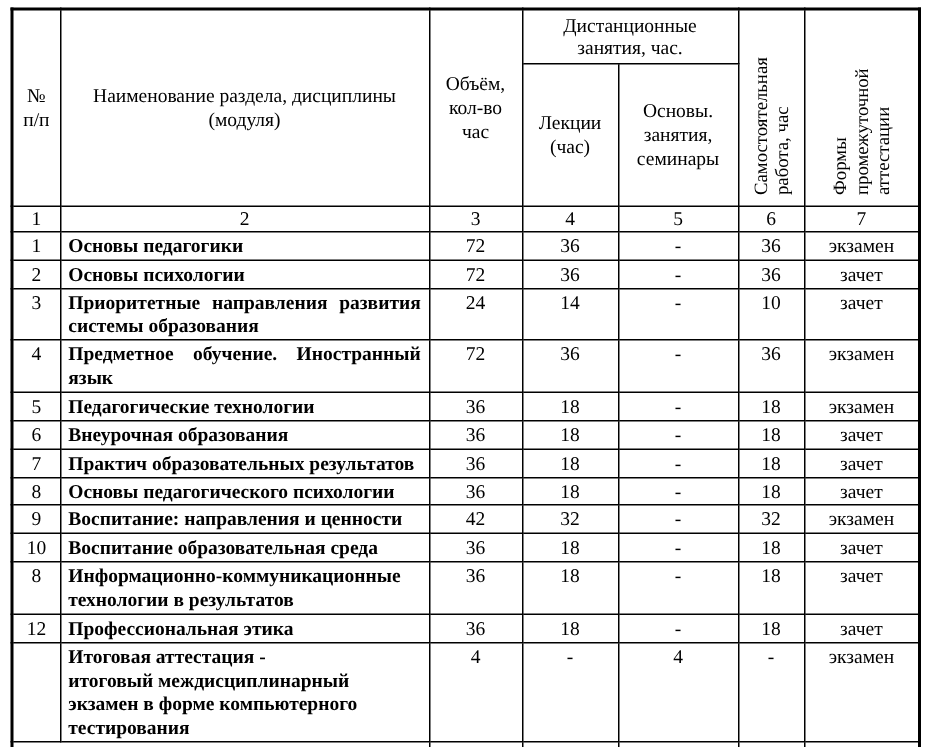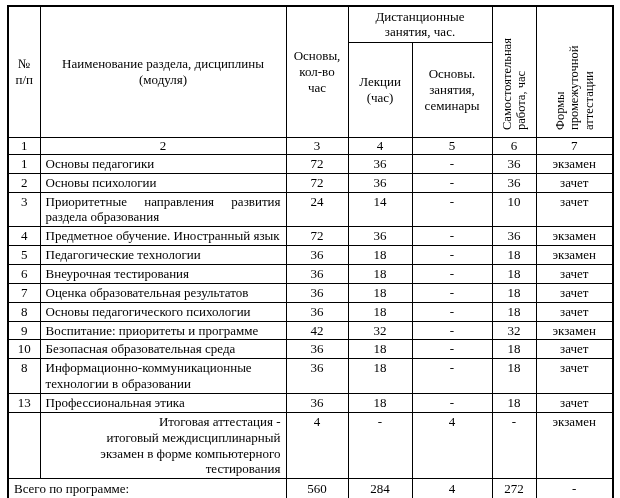--- a/index.html
+++ b/index.html
@@ -43,24 +43,25 @@
   tr.hdr-top  { height: 34px; }
   tr.hdr-sub  { height: 92px; }
   tr.numbering td { text-align: center; height: 16px; padding: 0 2px; }
 
   tbody td { vertical-align: top; }
   td.center { text-align: center; }
   td.name {
     text-align: justify;
     padding-left: 5px;
     padding-right: 5px;
+    font-weight: bold;
   }
   td.name.preline {
     white-space: pre-line;
-    text-align: right;
+    text-align: left;
   }
   th.v-head { vertical-align: bottom; padding: 3px 1px; }
   .vtext {
     display: inline-block;
     writing-mode: vertical-rl;
     transform: rotate(180deg);
     font-size: 12.5px;
     line-height: 1.15;
     text-align: left;
   }
@@ -81,21 +82,21 @@
         <col class="c-vol">
       <col class="c-lect">
         <col class="c-pract">
         <col class="c-self">
         <col class="c-attest">
     </colgroup>
     <thead>
       <tr class="hdr-top">
         <th rowspan="2">№ п/п</th>
         <th rowspan="2">Наименование раздела, дисциплины (модуля)</th>
-        <th rowspan="2">Основы, кол-во час</th>
+        <th rowspan="2">Объём, кол-во час</th>
         <th colspan="2">Дистанционные занятия, час.</th>
         <th rowspan="2" class="v-head">
           <span class="vtext self">Самостоятельная работа, час</span>
         </th>
         <th rowspan="2" class="v-head">
           <span class="vtext attest">Формы промежуточной аттестации</span>
         </th>
       </tr>
       <tr class="hdr-sub">
         <th>Лекции (час)</th>
@@ -125,21 +126,21 @@
           <td class="center">2</td>
           <td class="name">Основы психологии</td>
           <td class="center">72</td>
           <td class="center">36</td>
           <td class="center">-</td>
           <td class="center">36</td>
           <td class="center">зачет</td>
         </tr>
         <tr>
           <td class="center">3</td>
-          <td class="name">Приоритетные направления развития раздела образования</td>
+          <td class="name">Приоритетные направления развития системы образования</td>
           <td class="center">24</td>
           <td class="center">14</td>
           <td class="center">-</td>
           <td class="center">10</td>
           <td class="center">зачет</td>
         </tr>
         <tr>
           <td class="center">4</td>
           <td class="name">Предметное обучение. Иностранный язык</td>
           <td class="center">72</td>
@@ -152,74 +153,74 @@
           <td class="center">5</td>
           <td class="name">Педагогические технологии</td>
           <td class="center">36</td>
           <td class="center">18</td>
           <td class="center">-</td>
           <td class="center">18</td>
           <td class="center">экзамен</td>
         </tr>
         <tr>
           <td class="center">6</td>
-          <td class="name">Внеурочная тестирования</td>
+          <td class="name">Внеурочная образования</td>
           <td class="center">36</td>
           <td class="center">18</td>
           <td class="center">-</td>
           <td class="center">18</td>
           <td class="center">зачет</td>
         </tr>
         <tr>
           <td class="center">7</td>
-          <td class="name">Оценка образовательная результатов</td>
+          <td class="name">Практич образовательных результатов</td>
           <td class="center">36</td>
           <td class="center">18</td>
           <td class="center">-</td>
           <td class="center">18</td>
           <td class="center">зачет</td>
         </tr>
         <tr>
           <td class="center">8</td>
           <td class="name">Основы педагогического психологии</td>
           <td class="center">36</td>
           <td class="center">18</td>
           <td class="center">-</td>
           <td class="center">18</td>
           <td class="center">зачет</td>
         </tr>
         <tr>
           <td class="center">9</td>
-          <td class="name">Воспитание: приоритеты и программе</td>
+          <td class="name">Воспитание: направления и ценности</td>
           <td class="center">42</td>
           <td class="center">32</td>
           <td class="center">-</td>
           <td class="center">32</td>
           <td class="center">экзамен</td>
         </tr>
         <tr>
           <td class="center">10</td>
-          <td class="name">Безопасная образовательная среда</td>
+          <td class="name">Воспитание образовательная среда</td>
           <td class="center">36</td>
           <td class="center">18</td>
           <td class="center">-</td>
           <td class="center">18</td>
           <td class="center">зачет</td>
         </tr>
         <tr>
           <td class="center">8</td>
-          <td class="name">Информационно-коммуникационные технологии в образовании</td>
-          <td class="center">36</td>
-          <td class="center">18</td>
-          <td class="center">-</td>
-          <td class="center">18</td>
-          <td class="center">зачет</td>
-        </tr>
-        <tr>
-          <td class="center">13</td>
+          <td class="name">Информационно-коммуникационные технологии в результатов</td>
+          <td class="center">36</td>
+          <td class="center">18</td>
+          <td class="center">-</td>
+          <td class="center">18</td>
+          <td class="center">зачет</td>
+        </tr>
+        <tr>
+          <td class="center">12</td>
           <td class="name">Профессиональная этика</td>
           <td class="center">36</td>
           <td class="center">18</td>
           <td class="center">-</td>
           <td class="center">18</td>
           <td class="center">зачет</td>
         </tr>
         <tr>
           <td class="center"></td>
           <td class="name preline">Итоговая аттестация -

